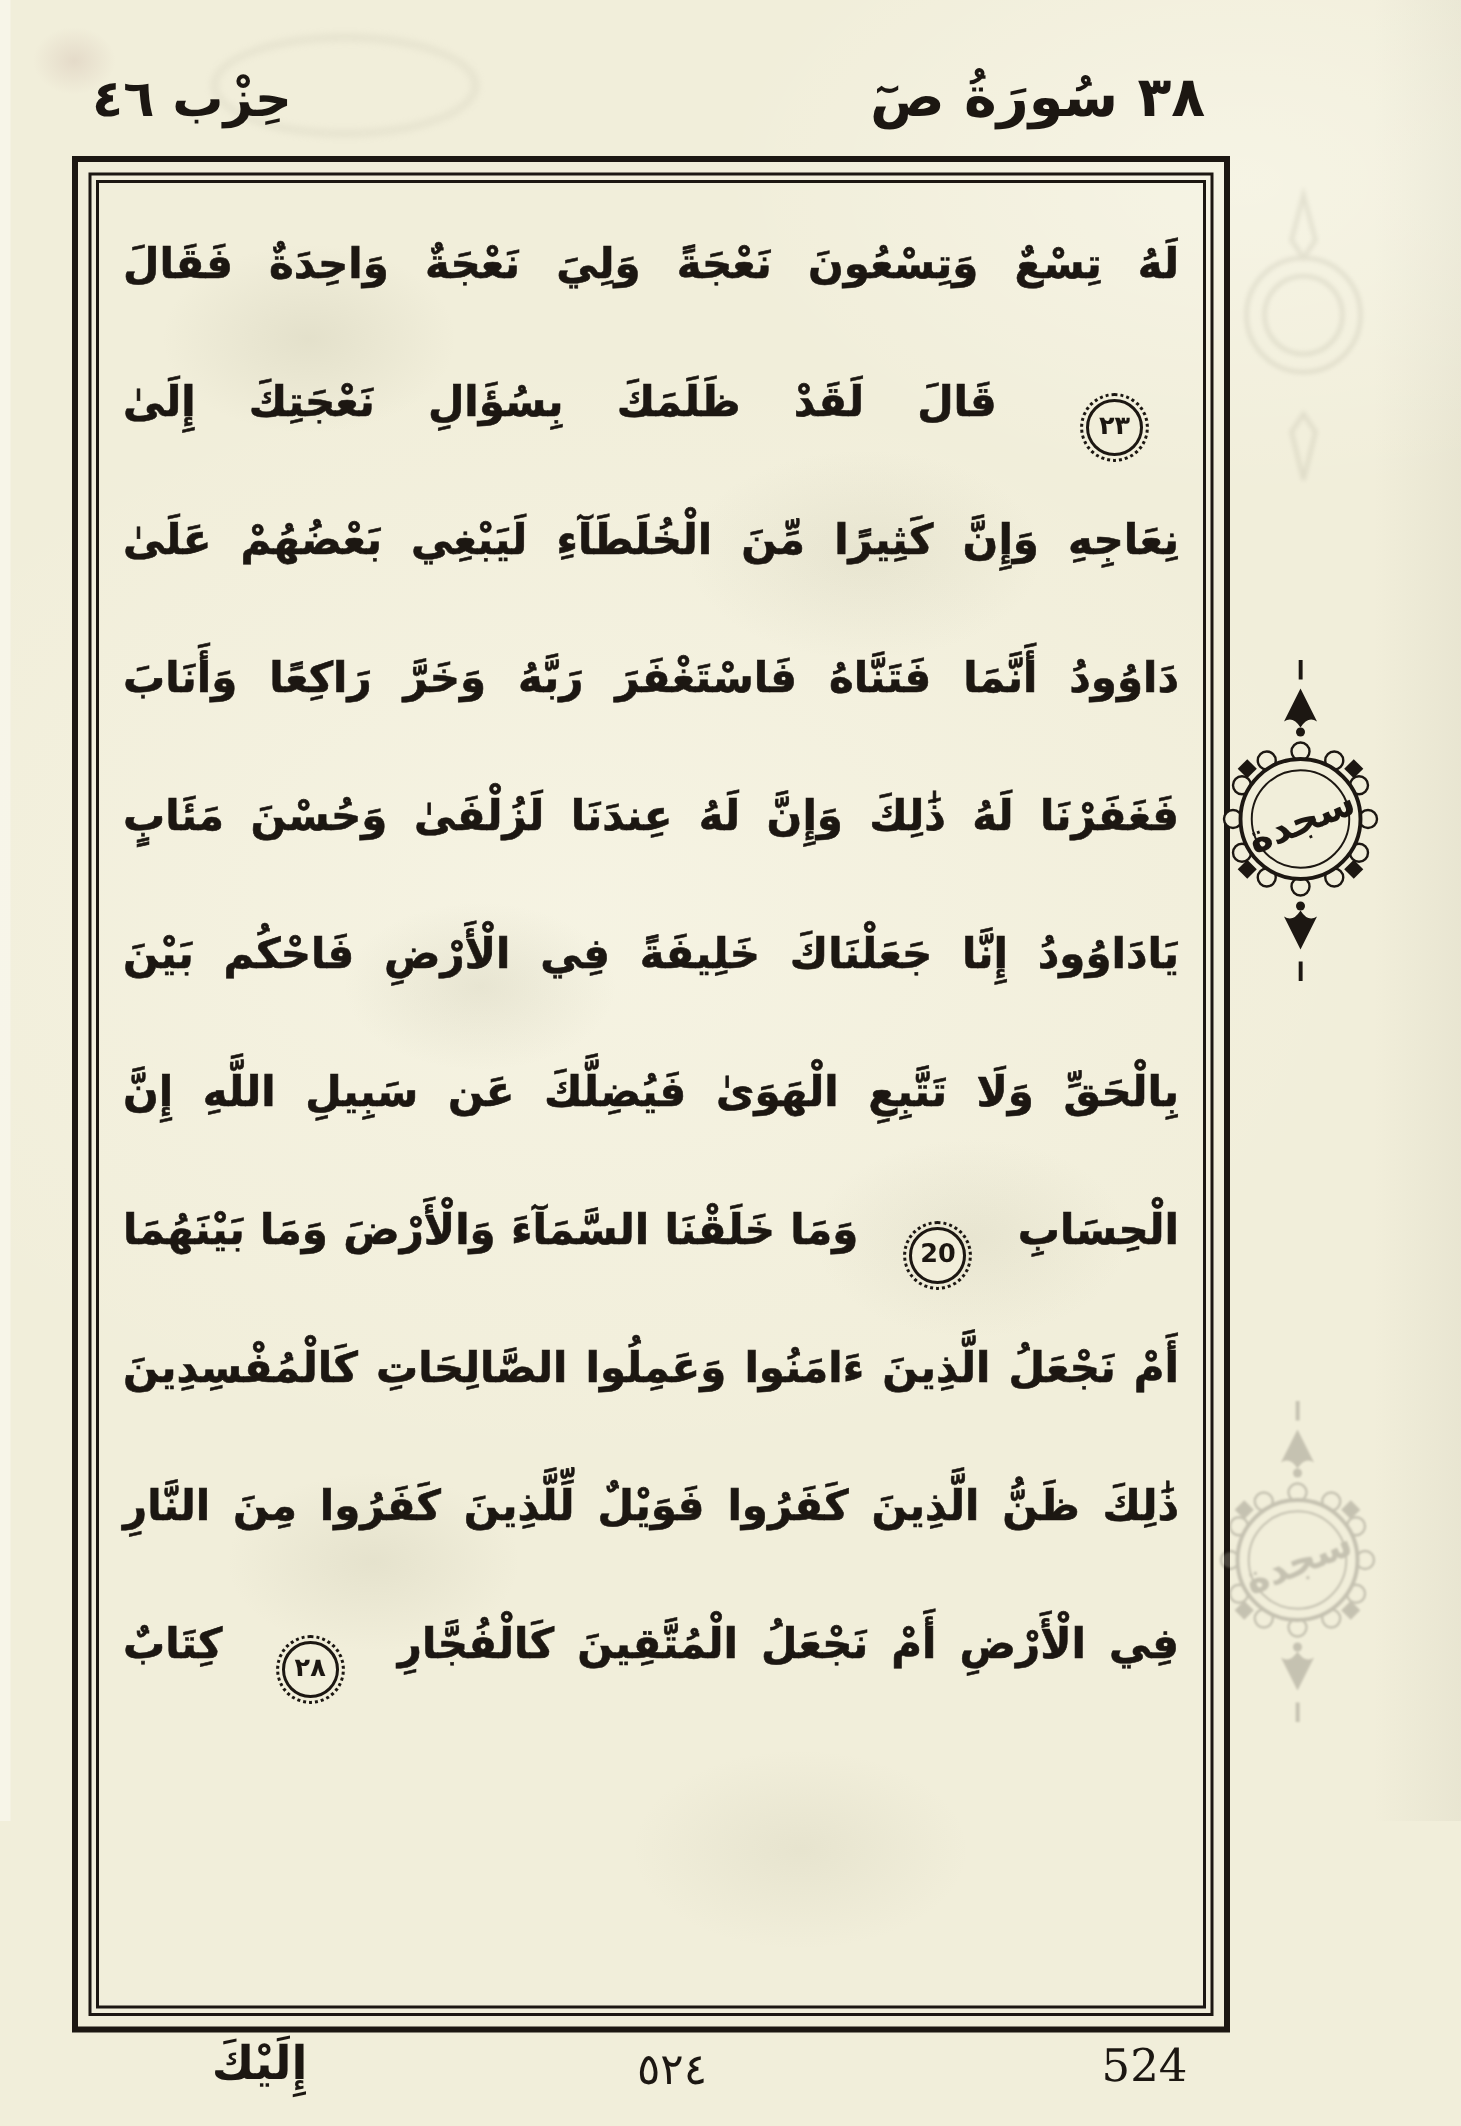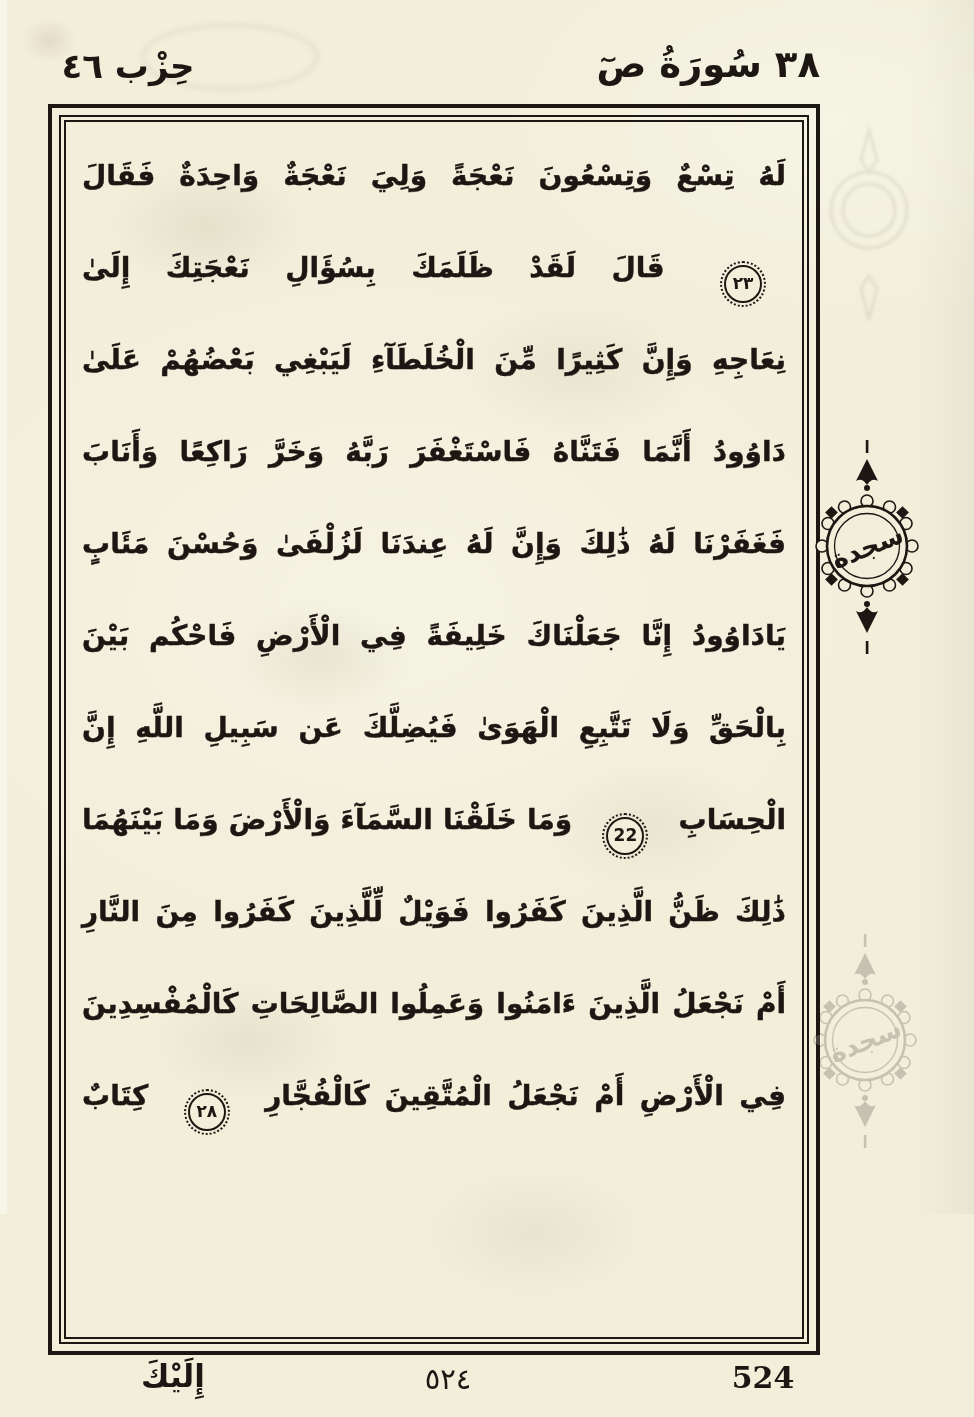--- a/index.html
+++ b/index.html
@@ -22,21 +22,21 @@
       radial-gradient(700px 500px at 40% 50%, rgba(250,248,235,.5), transparent 75%),
       linear-gradient(to left, rgba(120,115,95,.07), transparent 6%),
       var(--paper);
   }
   .scan-edge-left{position:absolute;left:0;top:0;width:7px;height:100%;background:#f9f8ee;opacity:.7;}
   .corner-smudge{position:absolute;left:22px;top:18px;width:55px;height:45px;border-radius:50%;
     background:radial-gradient(closest-side, rgba(190,160,150,.25), transparent);}
   
   .header-right{
     position:absolute;top:30px;left:580px;width:240px;height:70px;
-    font-size:37px;font-weight:bold;text-align:right;line-height:70px;
+    font-size:37px;font-weight:bold;text-align:left;line-height:70px;
   }
   .header-left{
     position:absolute;top:34px;left:48px;width:160px;height:64px;
     font-size:34px;font-weight:bold;text-align:center;line-height:64px;
   }
   .header-ghost{
     position:absolute;top:22px;left:140px;width:180px;height:70px;border-radius:50%;
     border:6px solid var(--ghost);opacity:.22;filter:blur(2px);
   }
   
@@ -78,21 +78,21 @@
   .medallion-ghost{position:absolute;left:810px;top:932px;width:110px;height:220px;
     opacity:.20;filter:blur(.7px);}
   .margin-ghost-top{position:absolute;left:822px;top:120px;width:95px;height:210px;
     opacity:.16;filter:blur(1.5px);}
   
   .catchword{position:absolute;left:118px;top:1358px;width:110px;text-align:center;
     font-size:31px;font-weight:bold;}
   .pagenum-ar{position:absolute;left:398px;top:1362px;width:100px;text-align:center;
     font-size:29px;font-weight:normal;}
   .pagenum-lat{position:absolute;left:718px;top:1360px;width:90px;text-align:center;
-    font-family:"DejaVu Serif",serif;font-size:30px;font-weight:bold;direction:ltr;}
+    font-family:"DejaVu Serif",serif;font-size:30px;font-weight:normal;direction:ltr;}
 </style>
 </head>
 <body>
 
 <div class="page">
 
   <div class="scan-edge-left"></div>
   <div class="corner-smudge"></div>
 
   <div class="header-ghost"></div>
@@ -110,24 +110,24 @@
             <div class="qline"><span>نِعَاجِهِ وَإِنَّ كَثِيرًا مِّنَ الْخُلَطَآءِ لَيَبْغِي بَعْضُهُمْ عَلَىٰ بَعْضٍ</span></div>
             <div class="qline"><span>دَاوُودُ أَنَّمَا فَتَنَّاهُ فَاسْتَغْفَرَ رَبَّهُ وَخَرَّ رَاكِعًا وَأَنَابَ</span> <span class="verse-marker">
                 <span>32</span>
               </span> </div>
             <div class="qline"><span>فَغَفَرْنَا لَهُ ذَٰلِكَ وَإِنَّ لَهُ عِندَنَا لَزُلْفَىٰ وَحُسْنَ مَئَابٍ</span> <span class="verse-marker">
                 <span>٢٥</span>
               </span></div>
             <div class="qline"><span>يَادَاوُودُ إِنَّا جَعَلْنَاكَ خَلِيفَةً فِي الْأَرْضِ فَاحْكُم بَيْنَ النَّاسِ</span></div>
             <div class="qline"><span>بِالْحَقِّ وَلَا تَتَّبِعِ الْهَوَىٰ فَيُضِلَّكَ عَن سَبِيلِ اللَّهِ إِنَّ الَّذِينَ</span></div>
             <div class="qline"><span>الْحِسَابِ</span> <span class="verse-marker">
-                <span>22</span>
+                <span>20</span>
               </span> <span>وَمَا خَلَقْنَا السَّمَآءَ وَالْأَرْضَ وَمَا بَيْنَهُمَا بَاطِلًا</span></div>
+            <div class="qline"><span>أَمْ نَجْعَلُ الَّذِينَ ءَامَنُوا وَعَمِلُوا الصَّالِحَاتِ كَالْمُفْسِدِينَ</span></div>
             <div class="qline"><span>ذَٰلِكَ ظَنُّ الَّذِينَ كَفَرُوا فَوَيْلٌ لِّلَّذِينَ كَفَرُوا مِنَ النَّارِ</span> </div>
-            <div class="qline"><span>أَمْ نَجْعَلُ الَّذِينَ ءَامَنُوا وَعَمِلُوا الصَّالِحَاتِ كَالْمُفْسِدِينَ</span></div>
             <div class="qline"><span>فِي الْأَرْضِ أَمْ نَجْعَلُ الْمُتَّقِينَ كَالْفُجَّارِ</span> <span class="verse-marker">
                 <span>٢٨</span>
               </span> <span>كِتَابٌ أَنزَلْنَاهُ</span></div>
           </div>
       </div>
     </div>
   </div>
 
   <svg class="medallion" viewBox="0 0 110 220">
     <g id="medallion-art" fill="none" stroke="#1c1712">

